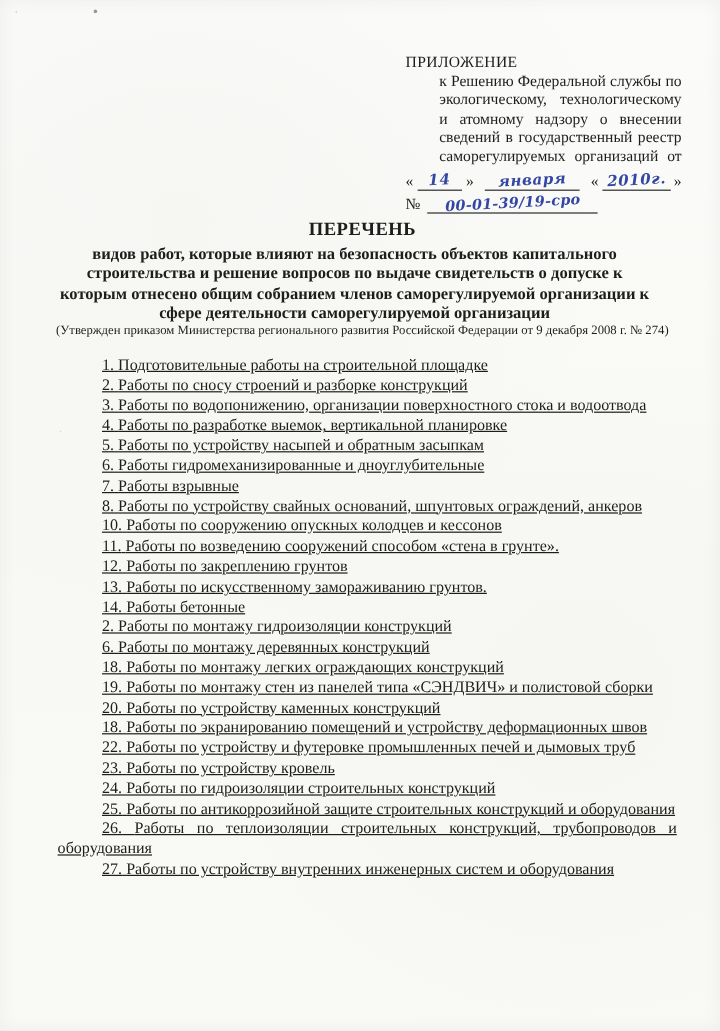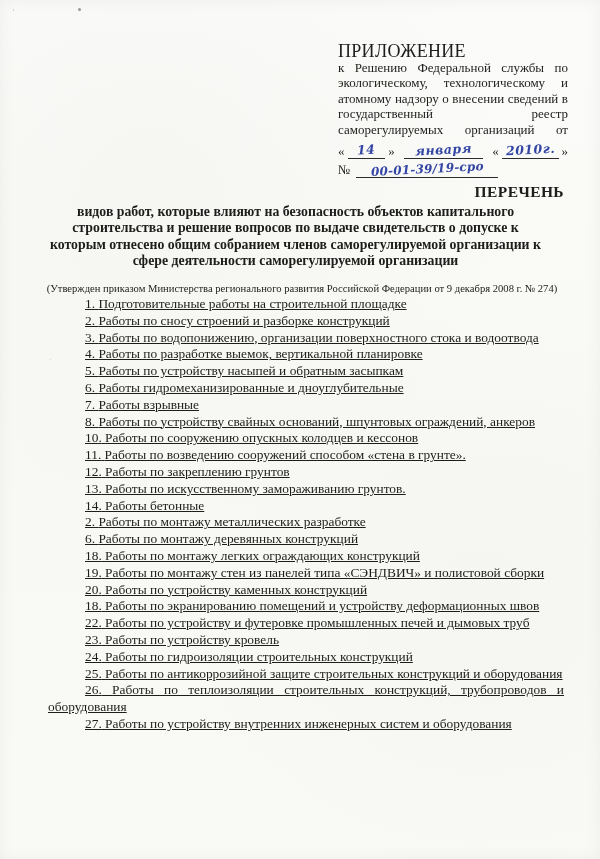--- a/index.html
+++ b/index.html
@@ -14,22 +14,22 @@
     box-shadow: inset 0 0 14px rgba(90,90,80,0.07);
     font-family:"Liberation Serif", serif;
     color:#1d1d1b;
     overflow:hidden;
   }
   
   .header-block {
     position:absolute; left:338px; top:44px; width:230px;
     font-size:13px; line-height:15.6px;
   }
-  .appendix-title { font-size:18px; letter-spacing:0.3px; }
-  .appendix-body { text-align:justify; text-align-last:justify; }
+  .appendix-title { font-size:13px; letter-spacing:0.3px; }
+  .appendix-body { text-align:justify; text-align-last:justify;margin-left:28px; }
   .date-line {
     display:flex; align-items:flex-end;
     margin-top:5px; font-size:13px; white-space:nowrap;
   }
   .num-line {
     display:flex; align-items:flex-end;
     margin-top:3px; font-size:13px; white-space:nowrap;
   }
   .blank {
     display:inline-block; text-align:center;
@@ -48,26 +48,26 @@
     transform:rotate(-3deg) translateY(-1px);
     letter-spacing:0.5px;
     white-space:nowrap;
   }
   .blank.number .hw { font-size:12px; letter-spacing:0.2px; }
   
   .title-block {
     position:absolute; left:40px; right:36px; top:183px;
     text-align:center;
   }
-  .doc-heading { margin:0; font-size:15.5px; font-weight:bold; letter-spacing:0.4px;text-align:right; }
+  .doc-heading { margin:0; font-size:15.5px; font-weight:bold; letter-spacing:0.4px; }
   .doc-subheading {
     margin:3px 21px 0 8px; font-weight:bold;
     font-size:13.8px; line-height:16.4px;
   }
-  .doc-note { margin-top:13px; font-size:10.6px;font-family:Liberation Serif, serif; }
+  .doc-note { margin-top:0; font-size:10.6px;font-family:Liberation Serif, serif; }
   
   .works-list {
     position:absolute; left:48px; top:296px; width:516px;
     font-size:13.4px; line-height:16.8px;
   }
   .works-list p.li {
     margin:0; text-indent:37px; text-align:justify;text-decoration:underline;
   }
   
   .speck {
@@ -128,21 +128,21 @@
       <p class="li"><span>4.</span> <span>Работы по разработке выемок, вертикальной планировке</span></p>
       <p class="li"><span>5.</span> <span>Работы по устройству насыпей и обратным засыпкам</span></p>
       <p class="li"><span>6.</span> <span>Работы гидромеханизированные и дноуглубительные</span></p>
       <p class="li"><span>7.</span> <span>Работы взрывные</span></p>
       <p class="li"><span>8.</span> <span>Работы по устройству свайных оснований, шпунтовых ограждений, анкеров</span></p>
       <p class="li"><span>10.</span> <span>Работы по сооружению опускных колодцев и кессонов</span></p>
       <p class="li"><span>11.</span> <span>Работы по возведению сооружений способом «стена в грунте».</span></p>
       <p class="li"><span>12.</span> <span>Работы по закреплению грунтов</span></p>
       <p class="li"><span>13.</span> <span>Работы по искусственному замораживанию грунтов.</span></p>
       <p class="li"><span>14.</span> <span>Работы бетонные</span></p>
-      <p class="li"><span>2.</span> <span>Работы по монтажу металлических разработке</span></p>
+      <p class="li"><span>2.</span> <span>Работы по монтажу гидроизоляции конструкций</span></p>
       <p class="li"><span>6.</span> <span>Работы по монтажу деревянных конструкций</span></p>
       <p class="li"><span>18.</span> <span>Работы по монтажу легких ограждающих конструкций</span></p>
       <p class="li"><span>19.</span> <span>Работы по монтажу стен из панелей типа «СЭНДВИЧ» и полистовой сборки</span></p>
       <p class="li"><span>20.</span> <span>Работы по устройству каменных конструкций</span></p>
       <p class="li"><span>18.</span> <span>Работы по экранированию помещений и устройству деформационных швов</span></p>
       <p class="li"><span>22.</span> <span>Работы по устройству и футеровке промышленных печей и дымовых труб</span></p>
       <p class="li"><span>23.</span> <span>Работы по устройству кровель</span></p>
       <p class="li"><span>24.</span> <span>Работы по гидроизоляции строительных конструкций</span></p>
       <p class="li"><span>25.</span> <span>Работы по антикоррозийной защите строительных конструкций и оборудования</span></p>
       <p class="li"><span>26.</span> <span>Работы по теплоизоляции строительных конструкций, трубопроводов и оборудования</span></p>

